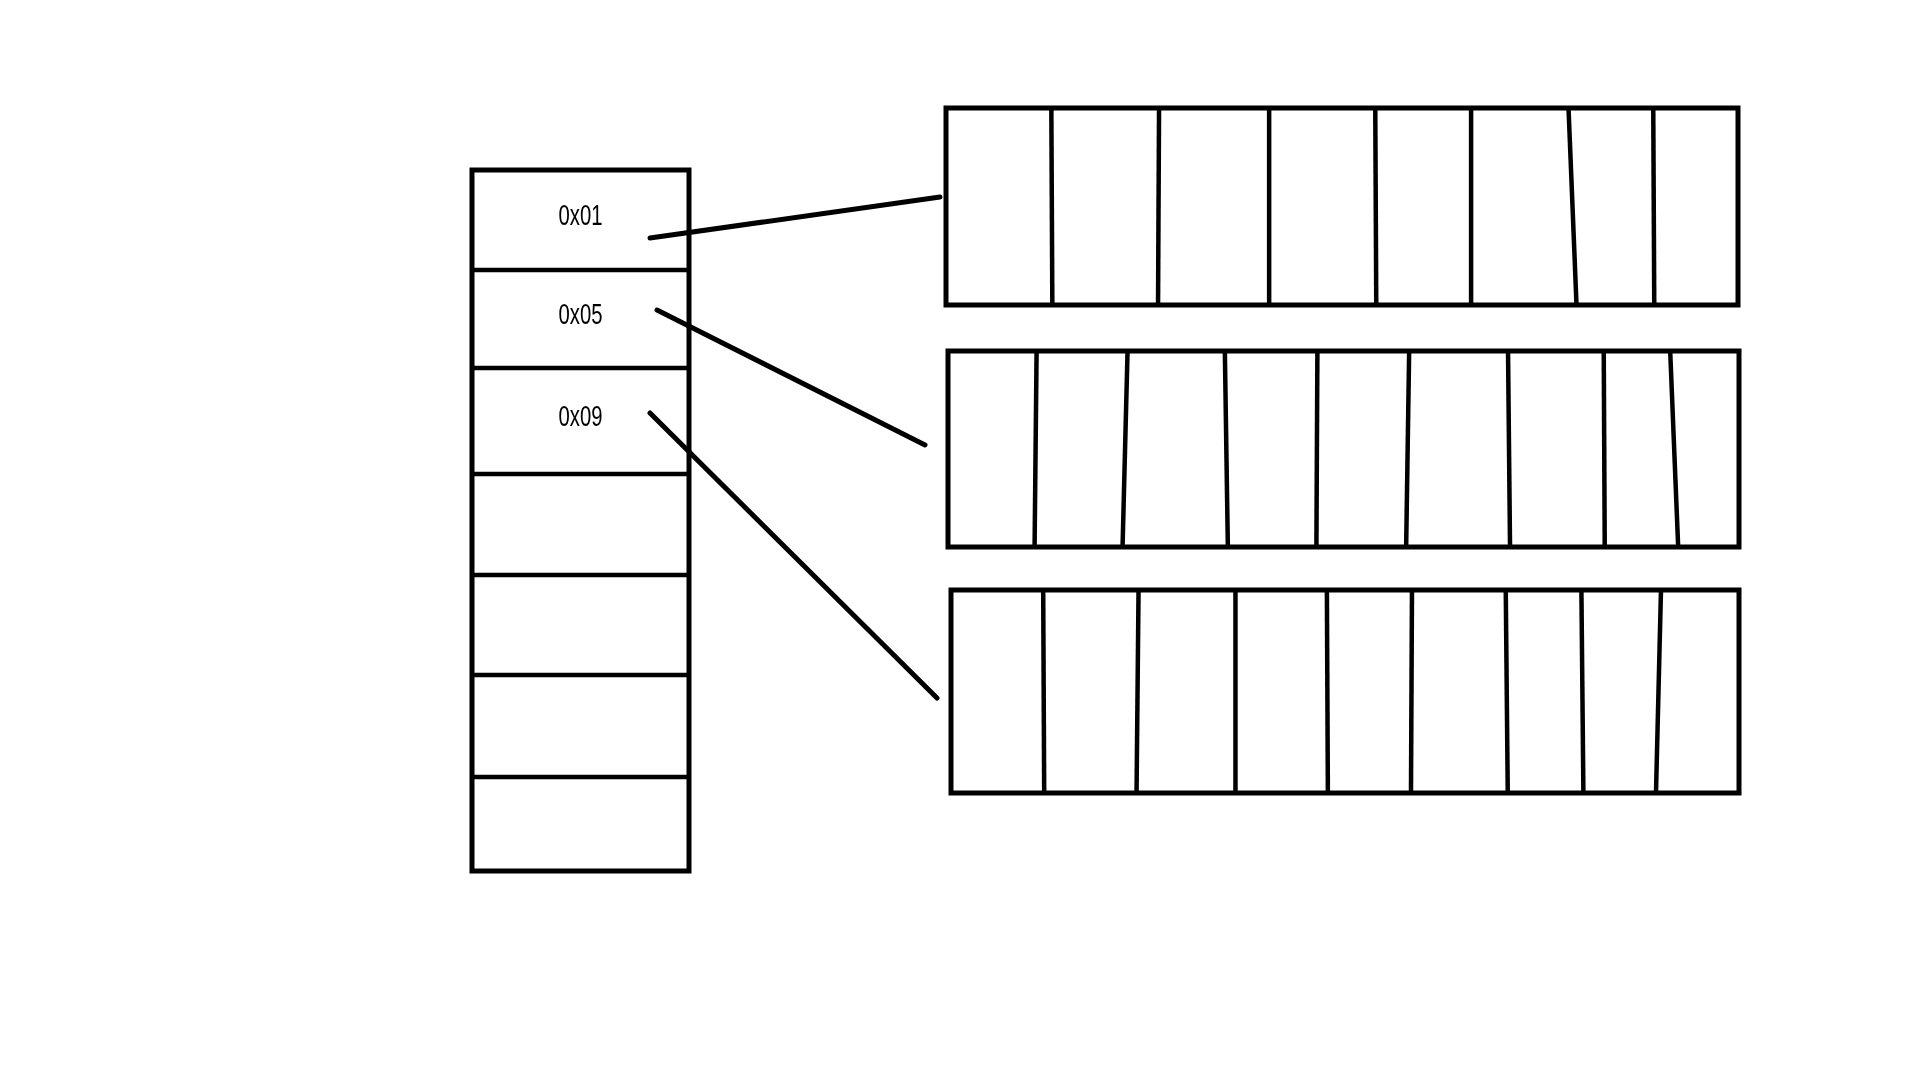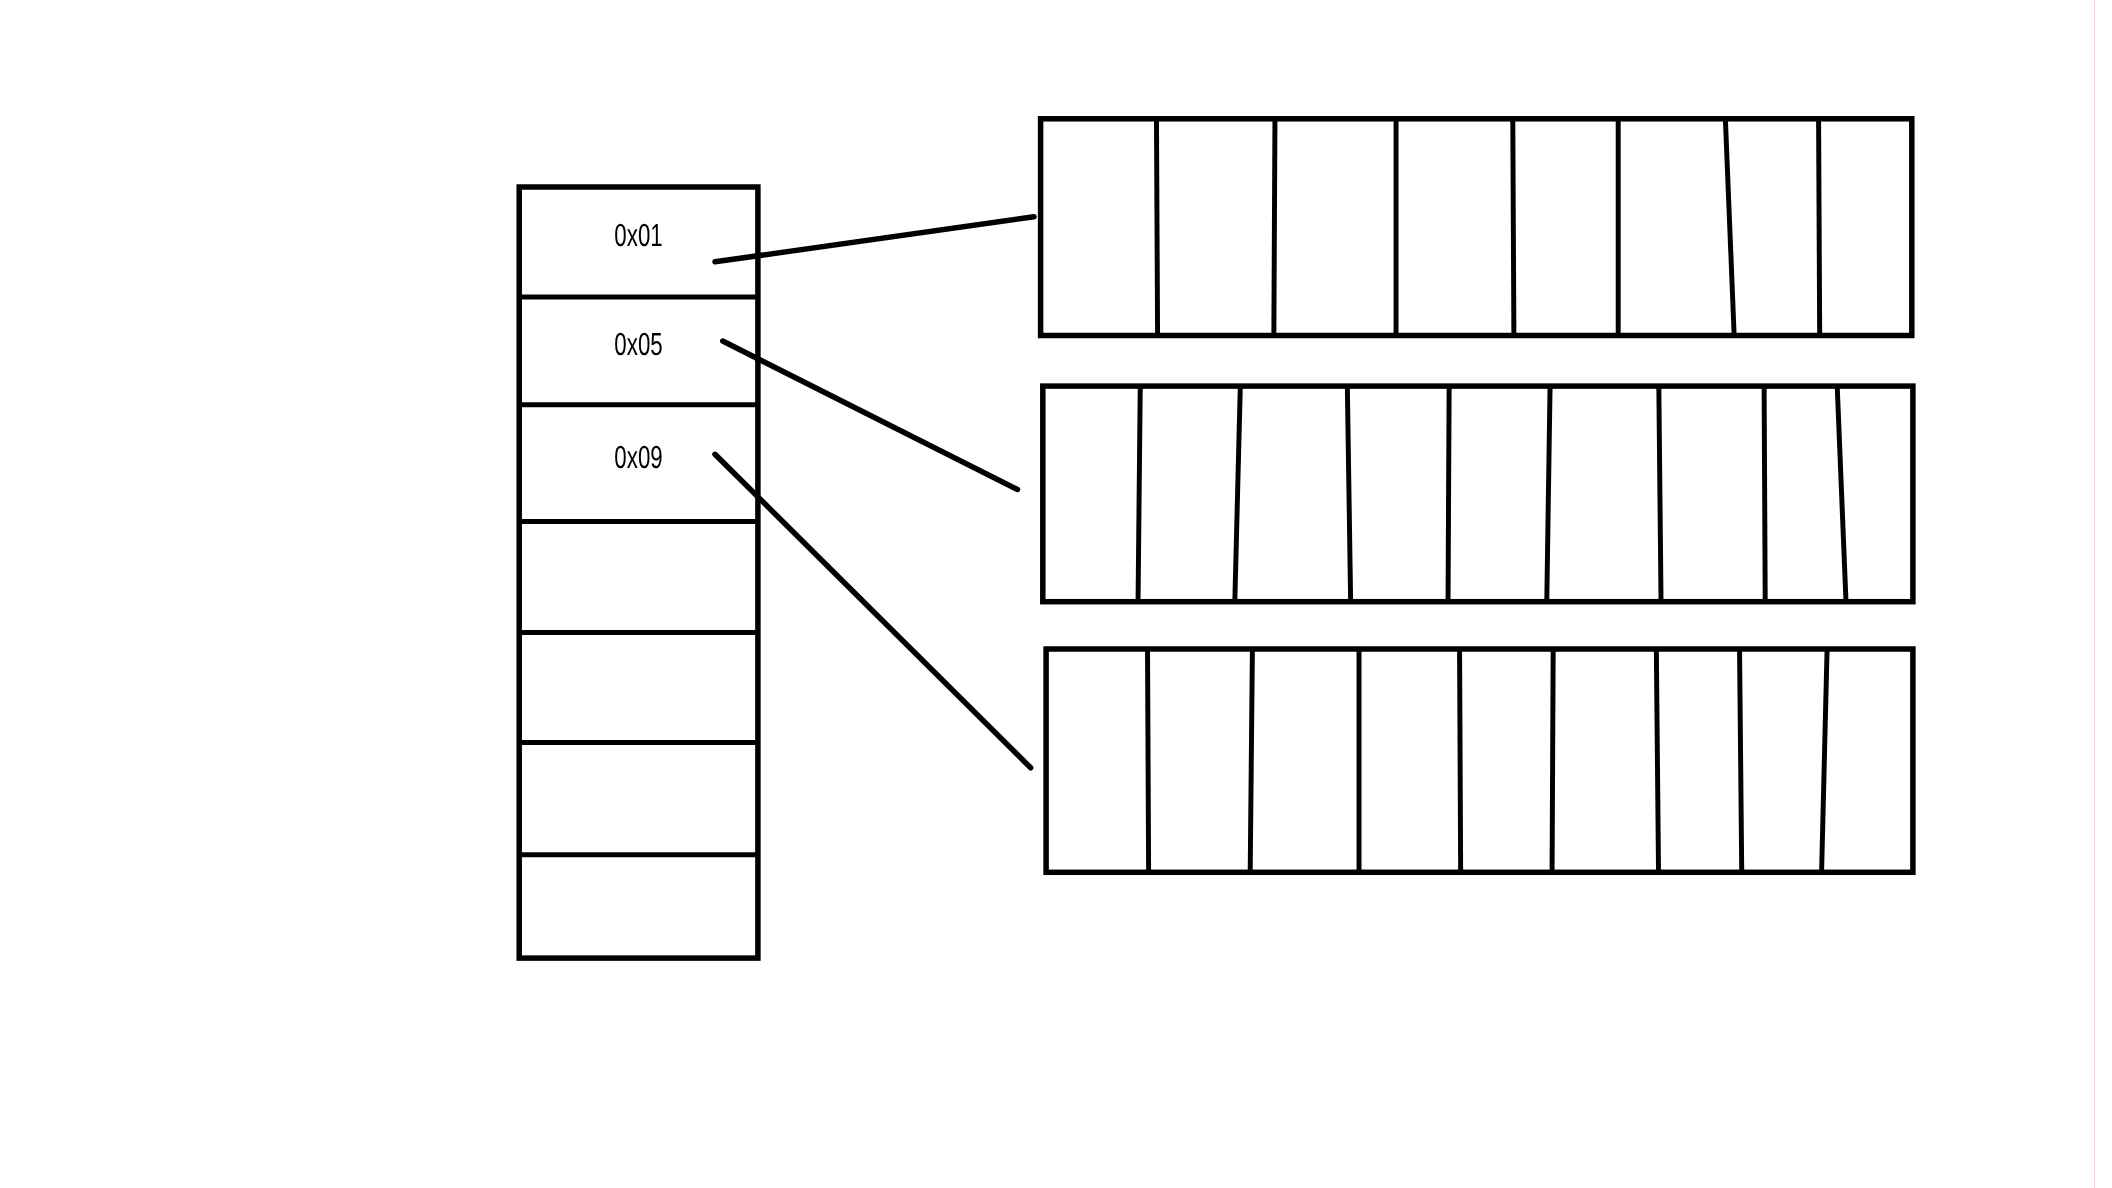--- a/index.html
+++ b/index.html
@@ -4,21 +4,21 @@
 <style>
   html, body {
     margin: 0;
     padding: 0;
     background: #ffffff;
   }
   .canvas {
     position: relative;
     width: 1904px;
     height: 1080px;
-    background: #ef4444;
+    background: #737373;
     overflow: hidden;
   }
   svg {
     display: block;
     width: 1920px;
     height: 1080px;
   }
   svg text {
     font-family: "Liberation Sans", sans-serif;
   }

